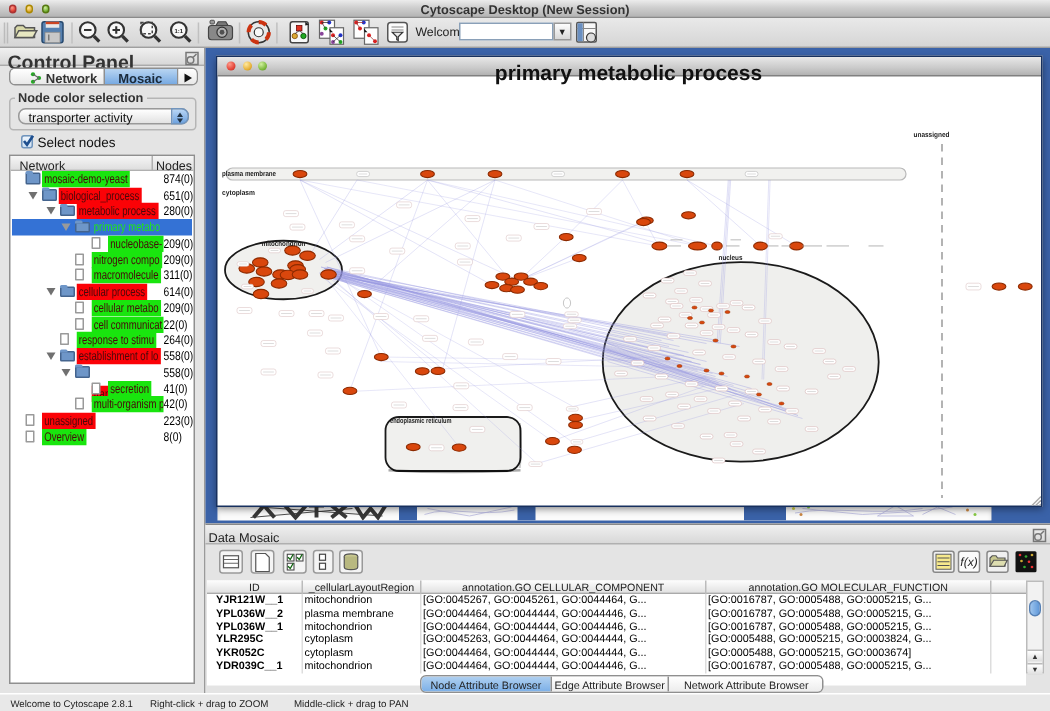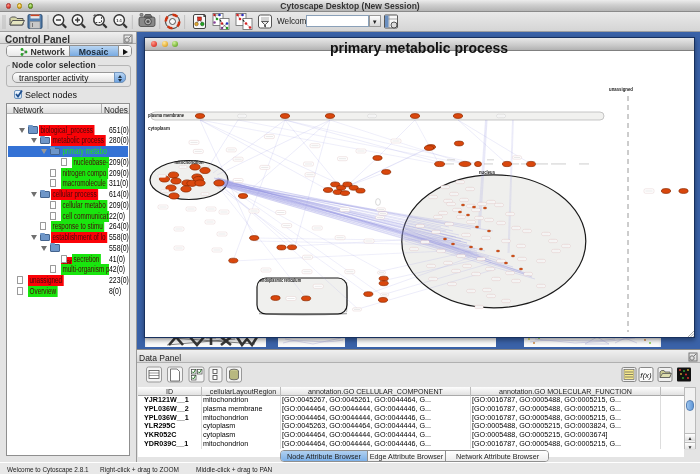--- a/index.html
+++ b/index.html
@@ -121,21 +121,21 @@
     <rect x="-6" y="-6" width="3.5" height="12" fill="#6a8fc0"></rect>
     <circle cx="3" cy="3.5" r="3" fill="#ddd" stroke="#333" stroke-width="0.8"></circle>
   </g>
 </svg>
 <div class="abs" style="left:277px;top:16.5px;font-size:8.2px;color:#222;">Welcome:</div>
 <div class="abs" style="left:306px;top:15px;width:63px;height:12px;background:#fff;border:1px solid #8aa0b8;"></div>
 <div class="abs" style="left:369px;top:15px;width:11.5px;height:12px;background:linear-gradient(#fdfdfd,#d8d8d8);border:1px solid #999;font-size:6px;color:#222;text-align:center;line-height:12px;">▼</div>
 
 <div class="abs" style="left:0;top:32px;width:137px;height:430px;background:#e4e4e4;border-right:1px solid #9a9a9a;">
   <div class="abs" style="left:0;top:0;width:100%;height:12px;background:linear-gradient(#f0f0f0,#d8d8d8);border-bottom:1px solid #aaa;">
-    <div class="abs" style="left:5px;top:2px;font-size:10px;font-weight:bold;color:#333;">Control Panel</div>
+    <div class="abs" style="left:5px;top:2px;font-size:13px;font-weight:bold;color:#333;">Control Panel</div>
     <svg class="abs" style="right:3px;top:1.5px;" width="10" height="10" viewBox="0 0 10 10">
           <rect x="1" y="1" width="8" height="8" fill="none" stroke="#777" stroke-width="1"></rect>
           <circle cx="4" cy="6" r="2.2" fill="none" stroke="#777" stroke-width="1"></circle>
           <line x1="5.8" y1="4.2" x2="8" y2="2" stroke="#777" stroke-width="1"></line>
         </svg>
   </div>
 
   <div class="abs" style="left:5.5px;top:13px;width:126.5px;height:11.5px;border:1px solid #8f8f8f;border-radius:4px;background:#fcfcfc;overflow:hidden;">
     <div class="abs" style="left:0;top:0;width:63px;height:100%;background:linear-gradient(#ffffff,#e8e8e8);border-right:1px solid #8f8f8f;">
       <svg class="abs" style="left:13px;top:2px;" width="8" height="8" viewBox="0 0 8 8">
@@ -171,20 +171,30 @@
       </svg>
   <div class="abs" style="left:25px;top:58px;font-size:9px;color:#111;">Select nodes</div>
 
   <div class="abs" style="left:6px;top:71px;width:124px;height:353px;background:#fff;border:1px solid #8f8f8f;overflow:hidden;">
     <div class="abs" style="left:0;top:0;width:100%;height:9.5px;background:linear-gradient(#f6f6f6,#dedede);border-bottom:1px solid #b0b0b0;">
       <div class="abs" style="left:6px;top:0.5px;font-size:8.3px;color:#222;">Network</div>
       <div class="abs" style="left:97px;top:0.5px;font-size:8.3px;color:#222;">Nodes</div>
       <div class="abs" style="left:94px;top:0;width:1px;height:9.5px;background:#b0b0b0;"></div>
     </div>
     <div class="abs" style="left:0;top:-103.2px;width:100%;height:456px;">
+<div style="position:absolute;left:0;top:113.00px;width:100%;height:11px;">
+            <div style="position:absolute;left:10px;top:1.5px;width:10px;height:7.5px;background:#6e96c8;border:0.5px solid #44648e;border-radius:1px;"></div>
+            <div style="position:absolute;left:10px;top:0.5px;width:5px;height:2px;background:#6e96c8;border-radius:1px 1px 0 0;"></div>
+            <div style="position:absolute;left:21px;top:0;height:11px;width:81px;overflow:hidden;">
+              <div style="position:absolute;left:0;top:0;transform:scaleX(0.76);transform-origin:0 0;background:#19e50e;color:#47090b;font-size:8.4px;line-height:11px;white-space:nowrap;padding:0 2px;">mosaic-demo-yeast</div>
+            </div>
+            <div style="position:absolute;left:102px;top:0;height:11px;width:34px;overflow:hidden;">
+              <div style="position:absolute;left:0;top:0;transform:scaleX(0.82);transform-origin:0 0;color:#000;font-size:8.4px;line-height:11px;white-space:nowrap;">874(0)</div>
+            </div>
+          </div>
 <div style="position:absolute;left:0;top:123.75px;width:100%;height:11px;">
             <div style="position:absolute;left:12px;top:3px;width:0;height:0;border-left:3.5px solid transparent;border-right:3.5px solid transparent;border-top:5px solid #707070;"></div>
             <div style="position:absolute;left:21px;top:1.5px;width:10px;height:7.5px;background:#6e96c8;border:0.5px solid #44648e;border-radius:1px;"></div>
             <div style="position:absolute;left:21px;top:0.5px;width:5px;height:2px;background:#6e96c8;border-radius:1px 1px 0 0;"></div>
             <div style="position:absolute;left:32px;top:0;height:11px;width:70px;overflow:hidden;">
               <div style="position:absolute;left:0;top:0;transform:scaleX(0.76);transform-origin:0 0;background:#fb0207;color:#47090b;font-size:8.4px;line-height:11px;white-space:nowrap;padding:0 2px;">biological_process</div>
             </div>
             <div style="position:absolute;left:102px;top:0;height:11px;width:34px;overflow:hidden;">
               <div style="position:absolute;left:0;top:0;transform:scaleX(0.82);transform-origin:0 0;color:#000;font-size:8.4px;line-height:11px;white-space:nowrap;">651(0)</div>
             </div>
@@ -775,21 +785,21 @@
             <line x1="687" y1="336" x2="693" y2="330"></line>
             <line x1="689.5" y1="336" x2="693" y2="332.5"></line>
             <line x1="692" y1="336" x2="693" y2="335"></line>
           </g>
     </svg>
   </div>
 </div>
 
 <div class="abs" style="left:137px;top:349px;width:563px;height:113px;background:#e4e4e4;border-top:1px solid #888;">
   <div class="abs" style="left:0;top:0;width:100%;height:13px;background:linear-gradient(#f0f0f0,#d8d8d8);border-bottom:1px solid #b0b0b0;">
-    <div class="abs" style="left:2px;top:2.5px;font-size:8.5px;color:#222;">Data Panel</div>
+    <div class="abs" style="left:2px;top:2.5px;font-size:8.5px;color:#222;">Data Mosaic</div>
     <svg class="abs" style="right:2px;top:1.5px;" width="10" height="10" viewBox="0 0 10 10">
           <rect x="1" y="1" width="8" height="8" fill="none" stroke="#777" stroke-width="1"></rect>
           <circle cx="4" cy="6" r="2.2" fill="none" stroke="#777" stroke-width="1"></circle>
           <line x1="5.8" y1="4.2" x2="8" y2="2" stroke="#777" stroke-width="1"></line>
         </svg>
   </div>
 
   <svg class="abs" style="left:0;top:14px;" width="563" height="22" viewBox="0 0 563 22" xmlns="http://www.w3.org/2000/svg">
     <g>
       <rect x="9.5" y="3" width="15" height="15" rx="2" fill="#f4f4f4" stroke="#999" stroke-width="1"></rect>

